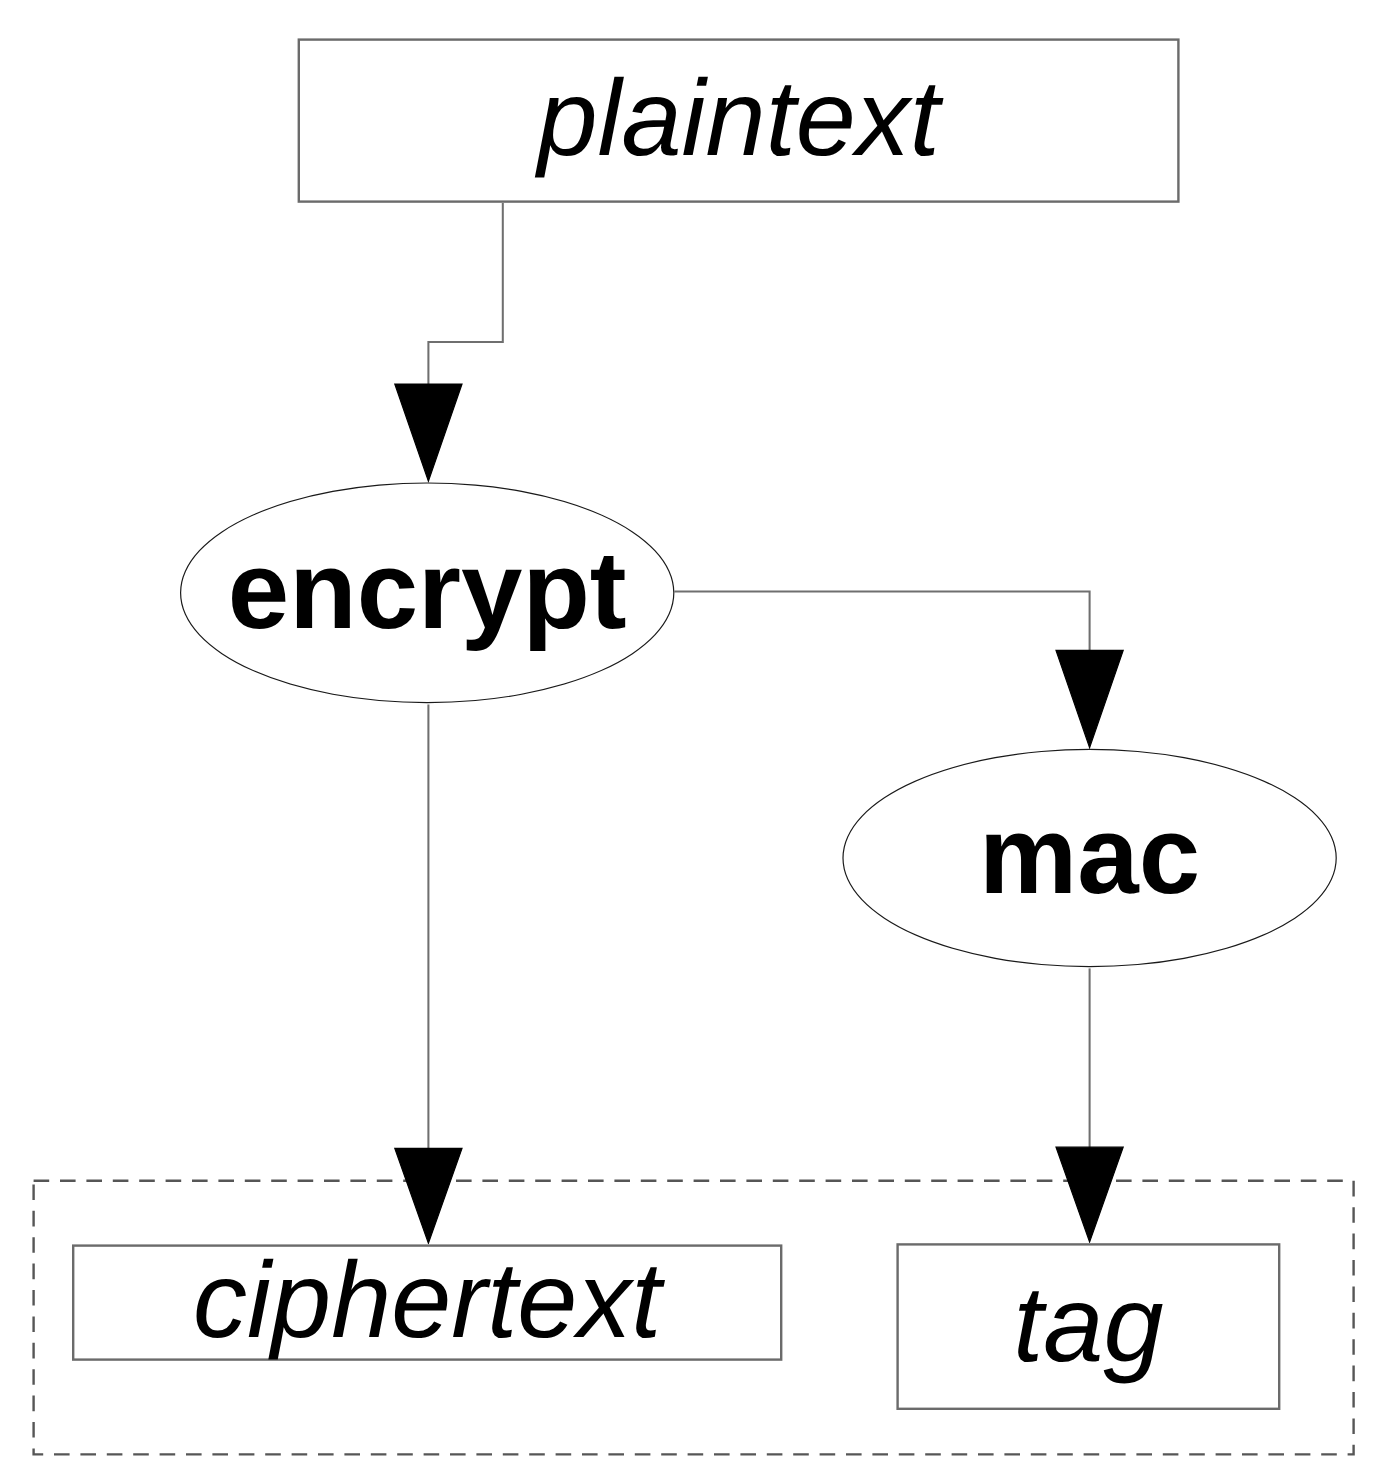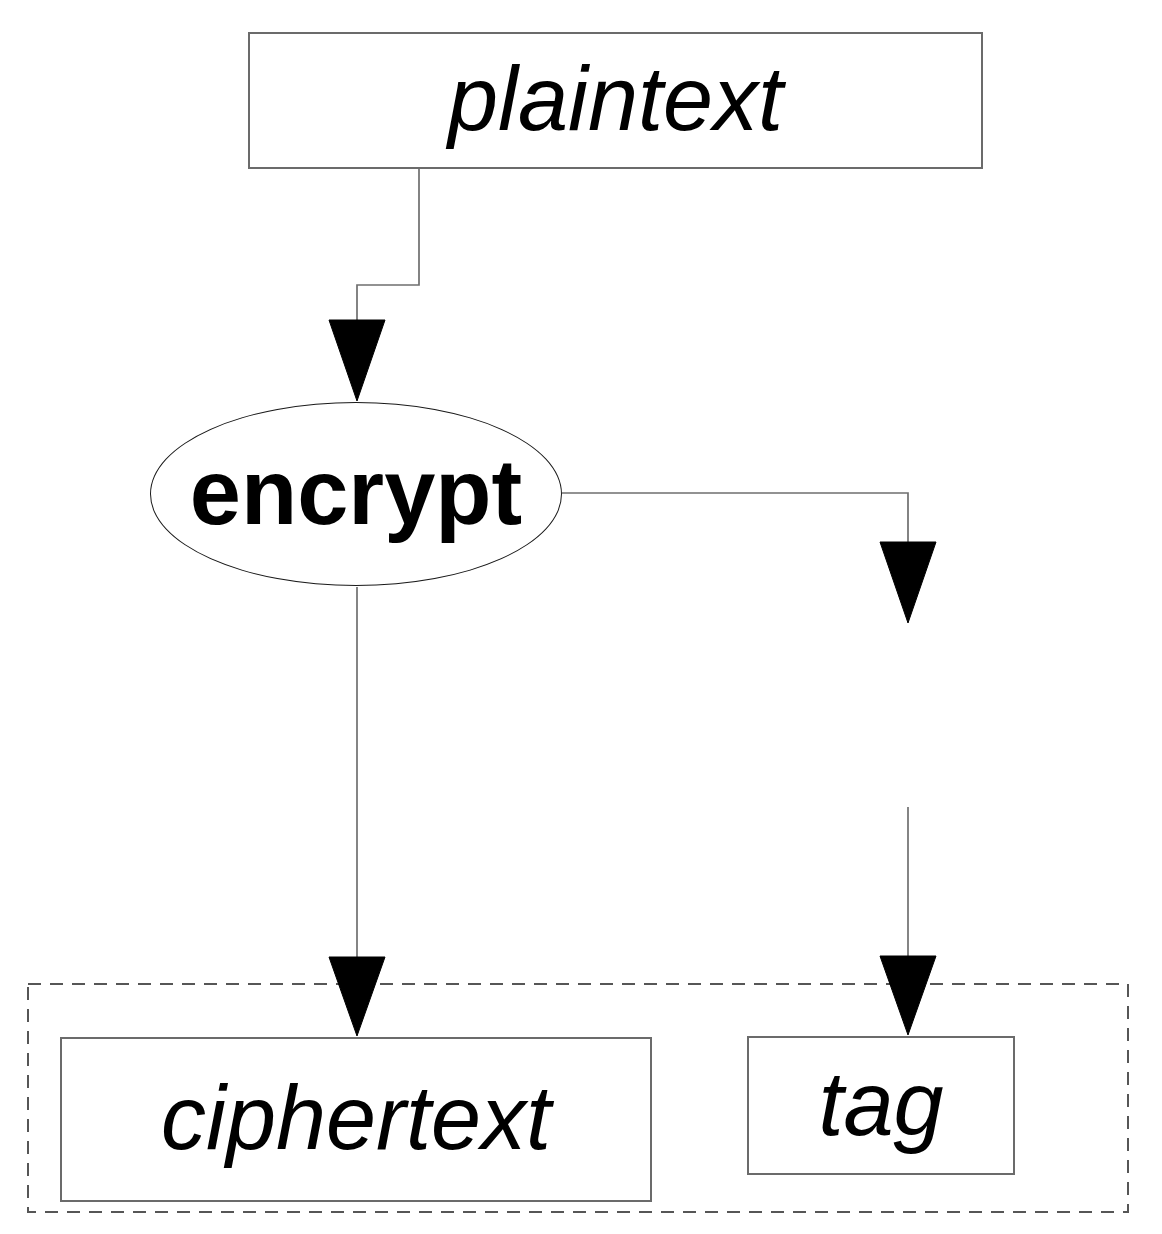--- a/index.html
+++ b/index.html
@@ -59,22 +59,22 @@
     font-size: 92px;
     font-weight: bold;
   }
   .node span {
     display: block;
     transform: translateY(-2px);
   }
   #n-plaintext  { left: 248px; top: 32px;   width: 735px; height: 137px; }
   #n-encrypt    { left: 150px; top: 402px;  width: 412px; height: 184px; }
   #n-mac        { left: 702px; top: 624px;  width: 412px; height: 182px; }
-  #n-ciphertext { left: 60px;  top: 1037px; width: 592px; height: 165px; }
-  #n-tag        { left: 747px; top: 1036px; width: 268px; height: 139px; }
+  #n-ciphertext { left: 60px;  top: 1037px; width: 592px; height: 97px; }
+  #n-tag        { left: 747px; top: 1036px; width: 320px; height: 139px; }
 </style>
 </head>
 <body>
 
 <div class="canvas">
 
   <svg class="edge-layer" viewBox="0 0 1162 1234" xmlns="http://www.w3.org/2000/svg">
 
     <rect class="group-border" x="28" y="984" width="1100" height="228"></rect>
 
@@ -92,20 +92,23 @@
   </svg>
 
   <div class="node rect-node" id="n-plaintext">
     <span>plaintext</span>
   </div>
 
   <div class="node ellipse-node" id="n-encrypt">
     <span>encrypt</span>
   </div>
 
+  <div class="node ellipse-node" id="n-mac">
+    <span>mac</span>
+  </div>
 
   <div class="node rect-node" id="n-ciphertext">
     <span>ciphertext</span>
   </div>
 
   <div class="node rect-node" id="n-tag">
     <span>tag</span>
   </div>
 
 </div>

